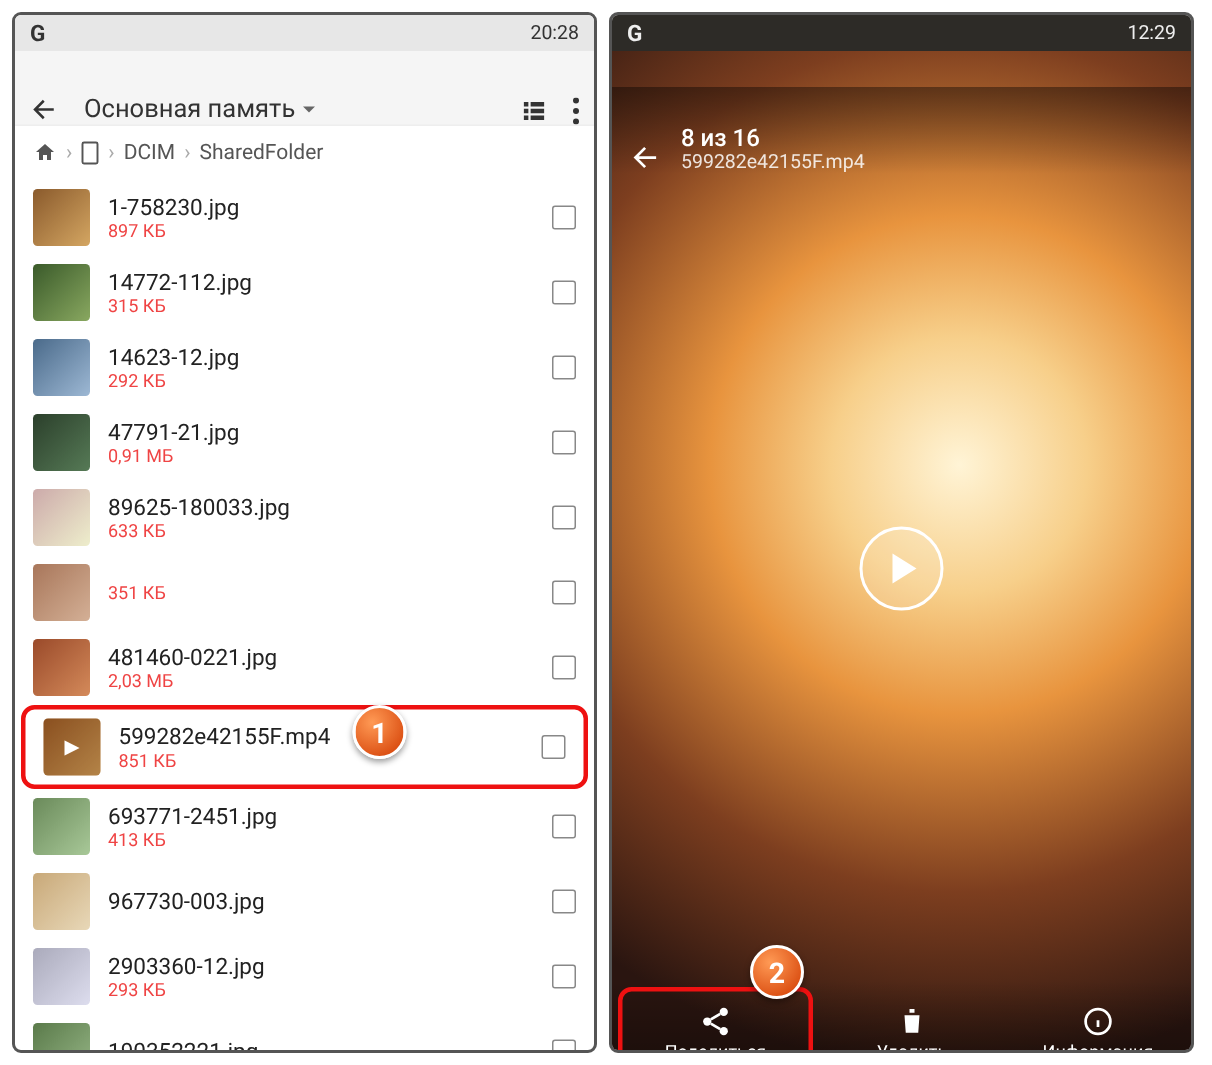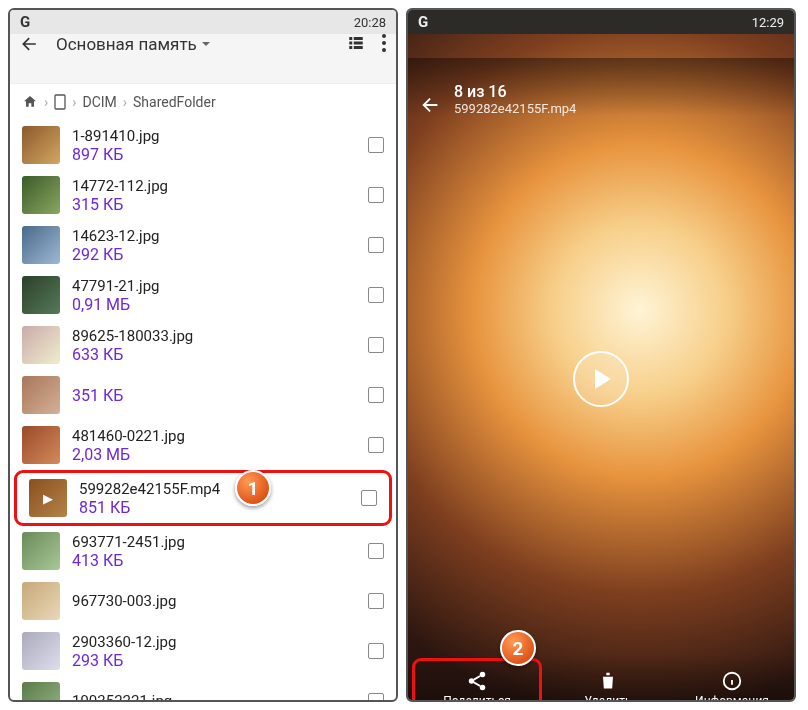--- a/index.html
+++ b/index.html
@@ -7,32 +7,32 @@
   .phone { position:absolute; top:8px; width:390px; height:694px; border:2px solid #555; border-radius:6px; overflow:hidden; background:#fff; }
   .phone-left { left:8px; }
   .phone-right { left:406px; }
 
   
   .statusbar { height:24px; background:#e7e7e7; display:flex; align-items:center; justify-content:space-between; padding:0 10px; font-size:13px; color:#333; }
   .statusbar-dark { background:#2d2b27; color:#eee; }
   .g-logo { font-weight:700; font-size:15px; }
 
   
-  .fm-toolbar { height:50px; background:#f5f5f5; display:flex; align-items:flex-start; padding:0 10px; gap:16px; border-bottom:1px solid #eee; }
+  .fm-toolbar { height:50px; background:#f5f5f5; display:flex; align-items:flex-end; padding:0 10px; gap:16px; border-bottom:1px solid #eee; }
   .fm-toolbar .spacer { flex:1; }
   .fm-title { font-size:17px; color:#333; display:flex; align-items:center; gap:4px; }
   .fm-breadcrumb { height:36px; background:#fff; display:flex; align-items:center; padding:0 12px; font-size:14px; color:#555; gap:6px; }
   .crumb-sep { color:#aaa; }
   .fm-list { overflow-y:auto; height:calc(100% - 110px); }
   .file-row { display:flex; align-items:center; padding:6px 12px; gap:12px; }
   .thumb { width:38px; height:38px; border-radius:3px; background:linear-gradient(135deg,#6b4e2e,#a88b50); position:relative; flex-shrink:0; }
   .thumb.video::after { content:"▶"; position:absolute; inset:0; display:flex; align-items:center; justify-content:center; color:#fff; font-size:13px; background:rgba(0,0,0,.25); border-radius:3px; }
   .file-meta { flex:1; min-width:0; }
   .file-name { font-size:15px; color:#222; white-space:nowrap; overflow:hidden; text-overflow:ellipsis; }
-  .file-size { font-size:16px; color:#6d28d9; }
+  .file-size { font-size:12px; color:#ef4444; }
   .checkbox { width:16px; height:16px; border:1.5px solid #888; border-radius:2px; }
   .highlight { border:3px solid #e11; border-radius:9px; margin:0 4px; }
 
   .icon { display:inline-flex; align-items:center; justify-content:center; }
   .icon svg { display:block; }
 
   
   .viewer { width:100%; height:100%; position:relative; background:radial-gradient(circle at 60% 40%,#fff4d6 0%,#f7cf8a 18%,#e8943e 35%,#7d3e1f 60%,#2a1510 85%); }
   .viewer-top { position:absolute; top:24px; left:0; right:0; height:58px; display:flex; align-items:flex-end; padding:0 12px; gap:12px; background:linear-gradient(#0006,#0000); color:#fff; }
   .viewer-titleblock { display:flex; flex-direction:column; }
@@ -110,21 +110,21 @@
     </span>
     <span class="crumb-sep">›</span>
     <span>DCIM</span>
     <span class="crumb-sep">›</span>
     <span>SharedFolder</span>
   </div>
   <div class="fm-list" id="fm-list">
       <div class="file-row">
         <div class="thumb t1"></div>
         <div class="file-meta">
-          <div class="file-name">1-891410.jpg</div>
+          <div class="file-name">1-758230.jpg</div>
           <div class="file-size">897 КБ</div>
         </div>
         <div class="checkbox"></div>
       </div>
       <div class="file-row">
         <div class="thumb t2"></div>
         <div class="file-meta">
           <div class="file-name">14772-112.jpg</div>
           <div class="file-size">315 КБ</div>
         </div>

